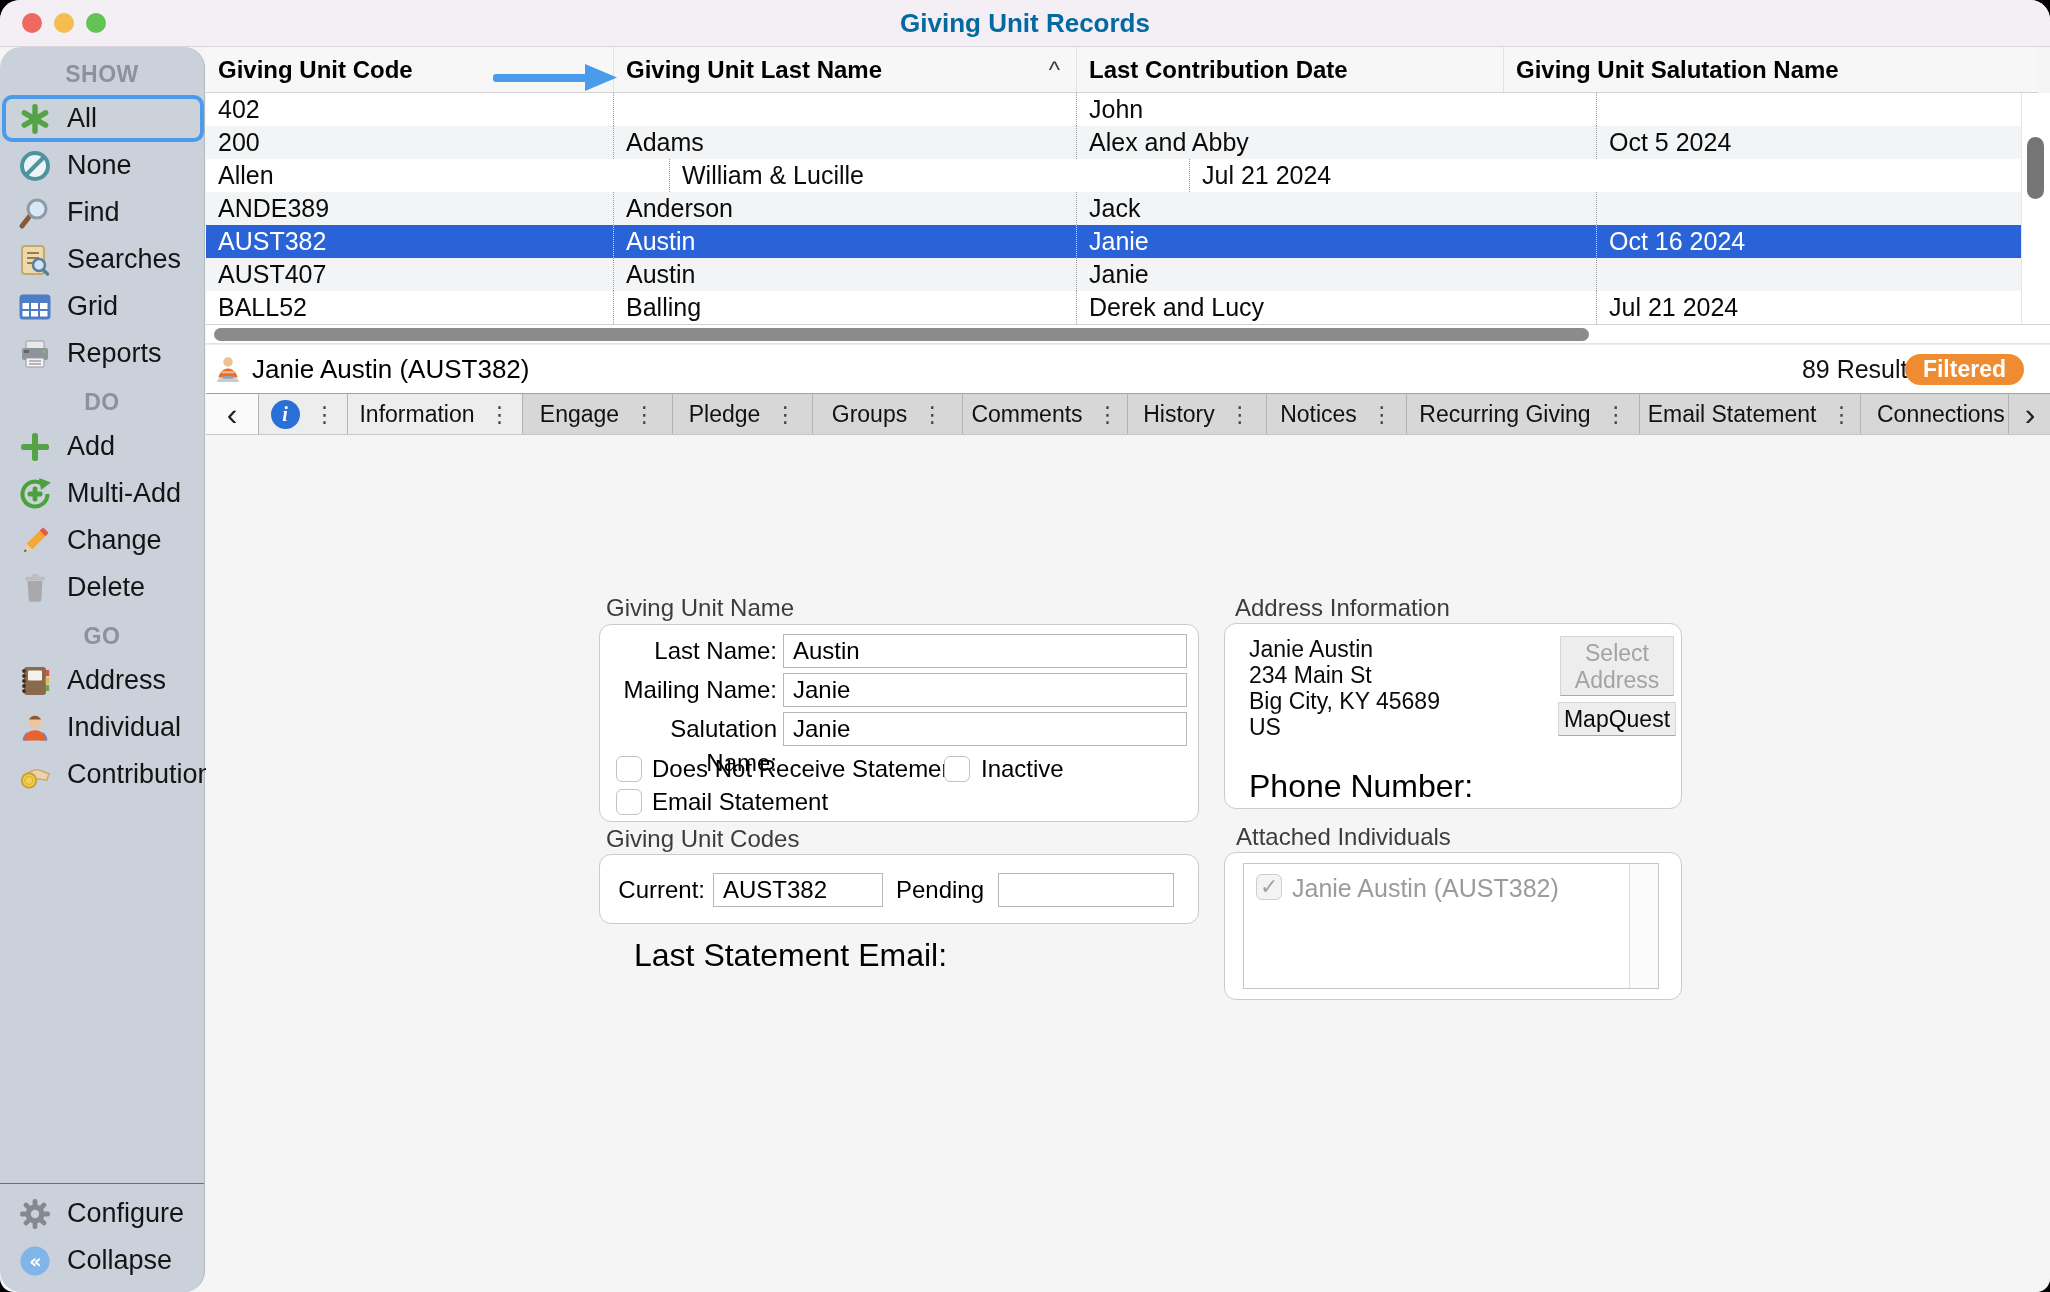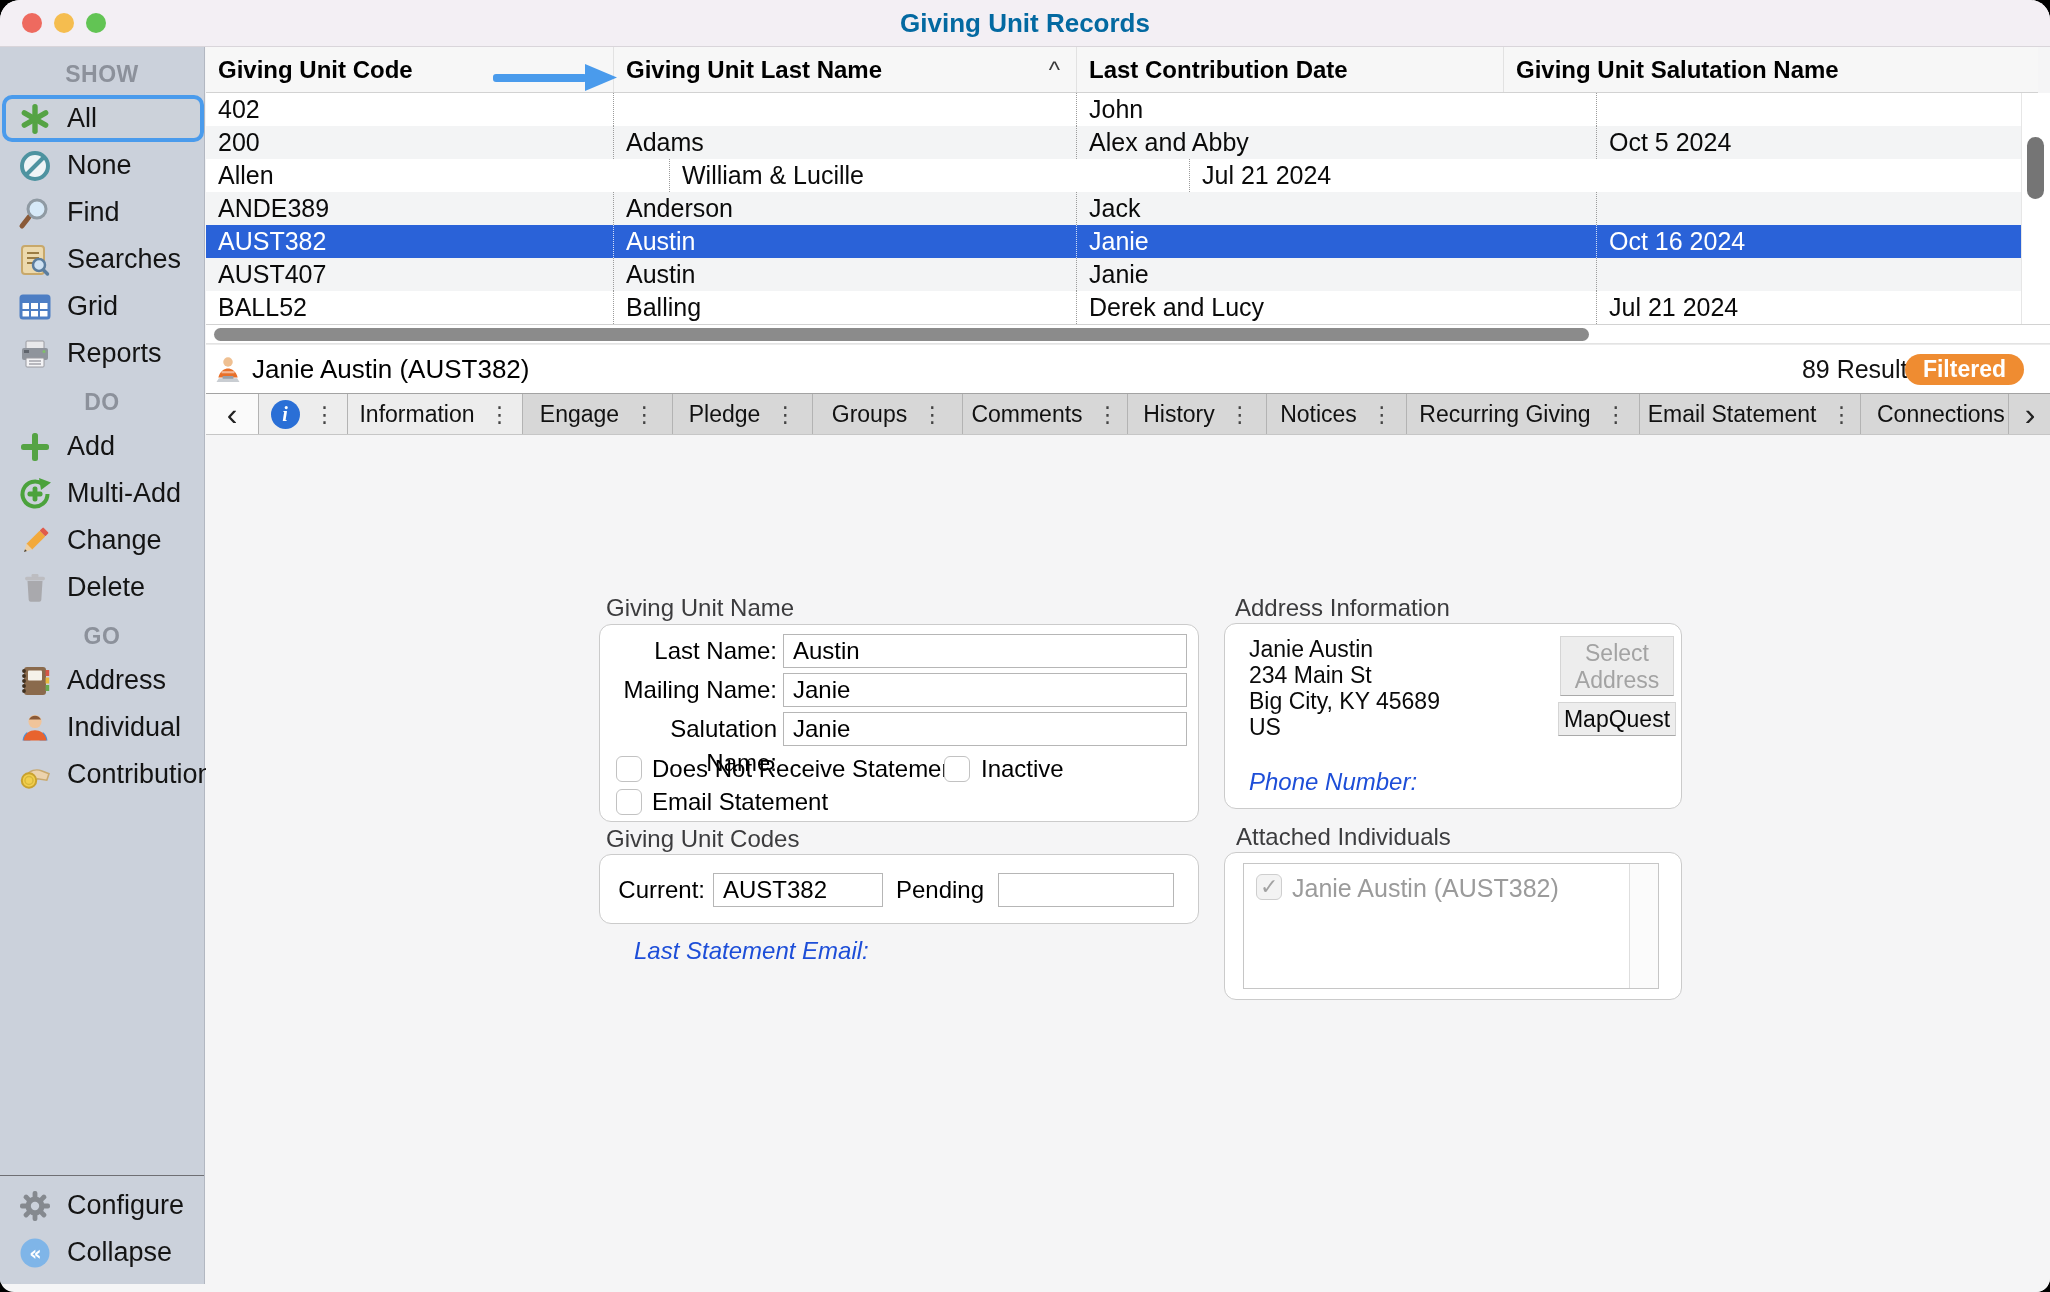--- a/index.html
+++ b/index.html
@@ -10,22 +10,22 @@
   
   .titlebar{position:absolute;top:0;left:0;right:0;height:46px;background:#f3eff4;border-bottom:1px solid #d9d5da;}
   .tl{position:absolute;top:13px;width:20px;height:20px;border-radius:50%;}
   .tl.red{left:22px;background:#ee6a5f;}
   .tl.yellow{left:54px;background:#f5bd4f;}
   .tl.green{left:86px;background:#62c454;}
   .win-title{position:absolute;top:0;left:0;right:0;height:46px;line-height:46px;text-align:center;
              font-size:26px;font-weight:bold;color:#0369a1;}
 
   
-  .sidebar{position:absolute;top:47px;left:0;width:205px;bottom:8px;background:#cbd1db;
-           border-right:1px solid #b2b7c1;display:flex;flex-direction:column;box-sizing:border-box;padding-top:10px;}
+  .sidebar{position:absolute;top:47px;left:0;width:205px;bottom:0;background:#cbd1db;
+           border-right:1px solid #b2b7c1;display:flex;flex-direction:column;box-sizing:border-box;padding-top:10px;border-radius:21px;}
   .side-label{height:34px;line-height:34px;text-align:center;font-size:23px;font-weight:bold;
               color:#8c919b;letter-spacing:.5px;flex:none;margin-bottom:4px;}
   .side-label.gap{margin-top:8px;}
   .side-item{height:47px;flex:none;display:flex;align-items:center;gap:15px;padding-left:12px;
              box-sizing:border-box;border:4px solid transparent;border-radius:10px;margin-left:2px;}
   .side-item.selected{border-color:#4a9bec;background:#ccd2da;}
   .side-icon{width:34px;height:34px;flex:none;display:flex;align-items:center;justify-content:center;}
   .side-icon svg{width:34px;height:34px;}
   .side-text{font-size:27px;color:#141414;white-space:nowrap;}
   .side-footer{margin-top:auto;flex:none;border-top:1px solid #6f6f73;padding:6px 0 8px 0;}
@@ -92,21 +92,21 @@
   .cb.checked{background:#f3f3f3;border-color:#cecece;}
   .cb.checked::after{content:"\2713";position:absolute;left:3px;top:-1px;font-size:22px;color:#a2a2a2;
                      font-family:"DejaVu Sans",sans-serif;}
   .addr-line{font-size:23px;color:#0a0a0a;line-height:26px;}
   .btn{position:absolute;background:#ededed;border:1px solid #d5d5d5;border-bottom-color:#a9a9a9;
        text-align:center;font-size:23px;color:#0a0a0a;box-sizing:border-box;}
   .btn.disabled{color:#a3a3a3;}
   .listbox{position:absolute;background:#fff;border:1px solid #c6c6c6;box-sizing:border-box;}
   .list-scroll{position:absolute;top:0;right:0;bottom:0;width:28px;border-left:1px solid #dedede;background:#fbfbfb;}
   .att-text{position:absolute;left:48px;top:10px;font-size:25px;color:#9b9b9b;white-space:nowrap;}
-  .plain-label{position:absolute;font-size:24px;color:#1d4ed8;white-space:nowrap;font-style:italic;}
+  .plain-label{position:absolute;font-size:32px;color:#000000;white-space:nowrap;}
 </style>
 </head>
 <body>
 
 <div class="window">
 
   <div class="titlebar">
     <div class="tl red"></div>
     <div class="tl yellow"></div>
     <div class="tl green"></div>

